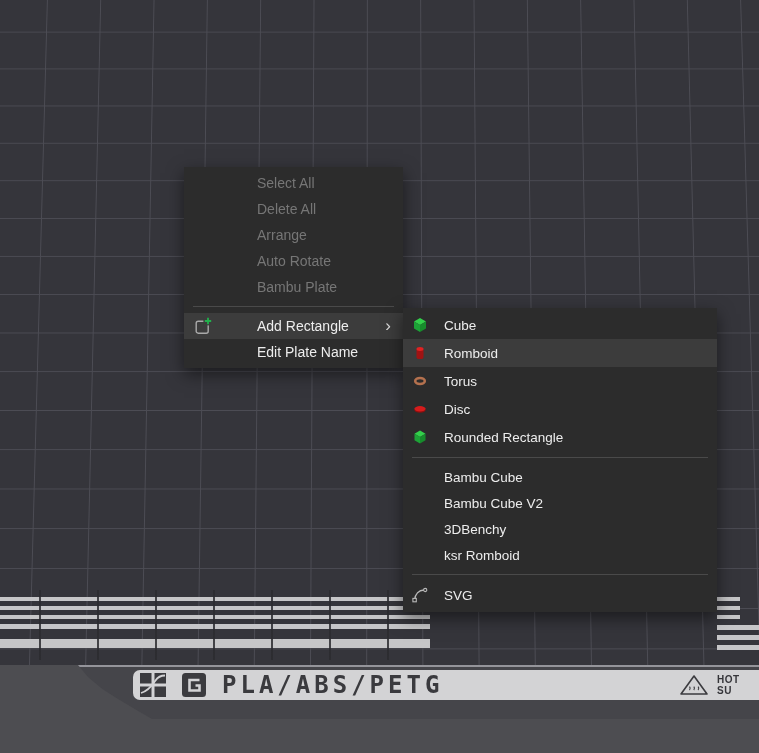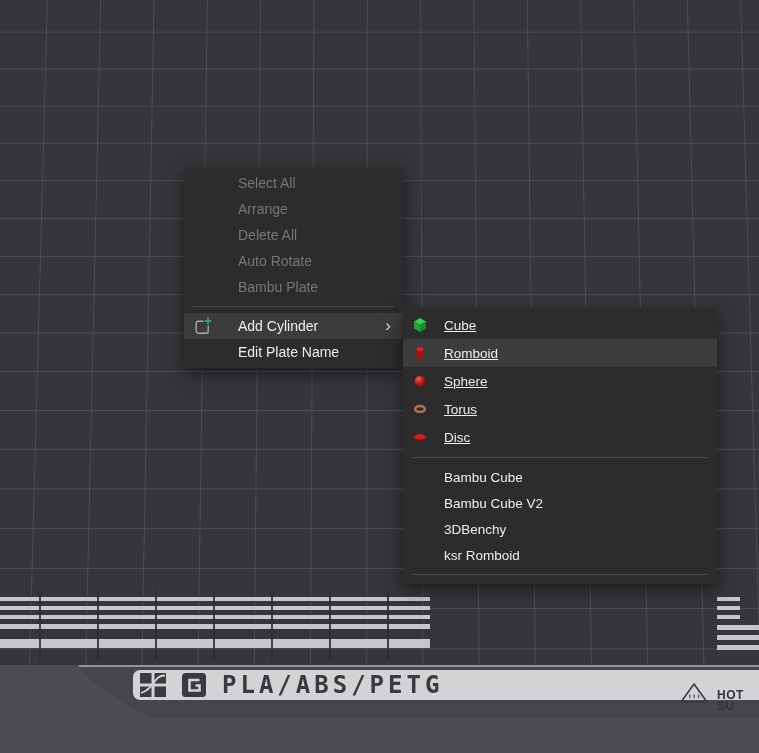--- a/index.html
+++ b/index.html
@@ -43,34 +43,34 @@
     display:flex;align-items:center;padding-left:7px;box-sizing:border-box;
   }
   .plate-label .logo1{width:26px;height:24px;flex:none;}
   .plate-label .logo2{width:24px;height:24px;flex:none;margin-left:16px;}
   .plate-name{
     margin-left:16px;flex:none;
     font-family:"DejaVu Sans Mono",monospace;font-weight:bold;
     font-size:24px;letter-spacing:4px;color:#3a3a3e;white-space:nowrap;
   }
   .warn-group{position:absolute;left:546px;top:4px;display:flex;align-items:center;}
-  .warn-text{margin-left:8px;color:#35353a;font-weight:bold;font-size:12px;line-height:11px;letter-spacing:.5px;margin-top:16px;}
+  .warn-text{margin-left:8px;color:#35353a;font-weight:bold;font-size:10px;line-height:11px;letter-spacing:.5px;}
   
   .menu{
     position:absolute;background:#2c2c2c;box-sizing:border-box;
     box-shadow:0 6px 16px rgba(0,0,0,.5);padding:3px 0;
     color:#ededed;font-size:13.5px;
   }
   .ctx-menu{left:184px;top:167px;width:219px;font-size:14px;}
   .sub-menu{left:403px;top:308px;width:314px;}
   .row{position:relative;display:flex;align-items:center;height:26px;cursor:default;}
-  .sub-menu .row.prim,.sub-menu .row.svgrow{height:28px;text-decoration:underline;}
+  .sub-menu .row.prim,.sub-menu .row.svgrow{height:28px;}
   .row.hl{background:#3c3c3c;}
   .row .lbl{white-space:nowrap;}
-  .ctx-menu .row .lbl{margin-left:54px;}
+  .ctx-menu .row .lbl{margin-left:73px;}
   .row.disabled .lbl{color:#767676;}
   .mi{position:absolute;left:11px;top:50%;transform:translateY(-50%);width:18px;height:18px;display:block;}
   .sub-menu .si{position:absolute;left:9px;top:50%;transform:translateY(-50%);width:16px;height:16px;display:block;}
   .sub-menu .row .lbl{margin-left:41px;}
   .arrow{position:absolute;right:12px;top:50%;transform:translateY(-54%);color:#d8d8d8;font-size:17px;line-height:1;}
   .sep{height:1px;background:#4a4a4a;margin:6px 9px;}
 </style>
 </head>
 <body>
 
@@ -125,39 +125,39 @@
         </span>
       </span>
     </div>
   </div>
 
   <div class="menu ctx-menu">
     <div class="row disabled">
       <span class="lbl">Select All</span>
     </div>
     <div class="row disabled">
+      <span class="lbl">Delete All</span>
+    </div>
+    <div class="row disabled">
       <span class="lbl">Arrange</span>
-    </div>
-    <div class="row disabled">
-      <span class="lbl">Delete All</span>
     </div>
     <div class="row disabled">
       <span class="lbl">Auto Rotate</span>
     </div>
     <div class="row disabled">
       <span class="lbl">Bambu Plate</span>
     </div>
     <div class="sep"></div>
     <div class="row hl">
       <svg class="mi" viewBox="0 0 18 18">
         <rect x="1.2" y="4.2" width="12" height="12" rx="2" fill="none" stroke="#a9a9a9" stroke-width="1.4"></rect>
         <rect x="8.4" y="0" width="9.6" height="8.4" fill="#3c3c3c"></rect>
         <path d="M13 0.8 v6.4 M9.8 4 h6.4" stroke="#22b14c" stroke-width="1.8"></path>
       </svg>
-      <span class="lbl">Add Cylinder</span>
+      <span class="lbl">Add Rectangle</span>
       <span class="arrow">›</span>
     </div>
     <div class="row">
       <span class="lbl">Edit Plate Name</span>
     </div>
   </div>
 
   <div class="menu sub-menu">
     <div class="row prim">
       <svg class="si" viewBox="0 0 16 16">
@@ -169,53 +169,56 @@
     </div>
     <div class="row prim hl">
       <svg class="si" viewBox="0 0 16 16">
         <path d="M4.5 4 v8.2 a3.5 1.9 0 0 0 7 0 V4 Z" fill="#a01313"></path>
         <ellipse cx="8" cy="4" rx="3.5" ry="1.9" fill="#e12222"></ellipse>
       </svg>
       <span class="lbl">Romboid</span>
     </div>
     <div class="row prim">
       <svg class="si" viewBox="0 0 16 16">
-        <defs>
-            <radialGradient id="sg" cx="35%" cy="30%" r="75%">
-          <stop offset="0%" stop-color="#ef6a5a"></stop>
-              <stop offset="55%" stop-color="#c81818"></stop>
-              <stop offset="100%" stop-color="#8e0f0f"></stop>
-        </radialGradient>
-          </defs>
-        <circle cx="8" cy="8" r="5.2" fill="url(#sg)"></circle>
-      </svg>
-      <span class="lbl">Sphere</span>
-    </div>
-    <div class="row prim">
-      <svg class="si" viewBox="0 0 16 16">
         <ellipse cx="8" cy="8" rx="4.8" ry="3" fill="none" stroke="#b4714e" stroke-width="2.6"></ellipse>
       </svg>
       <span class="lbl">Torus</span>
     </div>
     <div class="row prim">
       <svg class="si" viewBox="0 0 16 16">
         <ellipse cx="8" cy="9" rx="5.6" ry="2.7" fill="#8e0e0e"></ellipse>
         <ellipse cx="8" cy="7.8" rx="5.6" ry="2.7" fill="#d51c1c"></ellipse>
       </svg>
       <span class="lbl">Disc</span>
     </div>
+    <div class="row prim">
+      <svg class="si" viewBox="0 0 16 16">
+        <polygon points="8,1.5 13.5,4.8 8,8 2.5,4.8" fill="#33d04b"></polygon>
+        <polygon points="2.5,4.8 8,8 8,14.5 2.5,11.2" fill="#1da337"></polygon>
+        <polygon points="13.5,4.8 8,8 8,14.5 13.5,11.2" fill="#178c2c"></polygon>
+      </svg>
+      <span class="lbl">Rounded Rectangle</span>
+    </div>
     <div class="sep"></div>
     <div class="row">
       <span class="lbl">Bambu Cube</span>
     </div>
     <div class="row">
       <span class="lbl">Bambu Cube V2</span>
     </div>
     <div class="row">
       <span class="lbl">3DBenchy</span>
     </div>
     <div class="row">
       <span class="lbl">ksr Romboid</span>
     </div>
     <div class="sep"></div>
+    <div class="row svgrow">
+      <svg class="si" viewBox="0 0 16 16">
+        <path d="M2.6 13 C3.2 7 7 3.2 12 3" stroke="#b9b9b9" stroke-width="1.4" fill="none"></path>
+        <rect x="0.9" y="11.4" width="3.4" height="3.4" fill="#2c2c2c" stroke="#b9b9b9" stroke-width="1.1"></rect>
+        <circle cx="13.2" cy="3" r="1.6" fill="#2c2c2c" stroke="#b9b9b9" stroke-width="1.1"></circle>
+      </svg>
+      <span class="lbl">SVG</span>
+    </div>
   </div>
 
 </div>
 
 </body></html>

